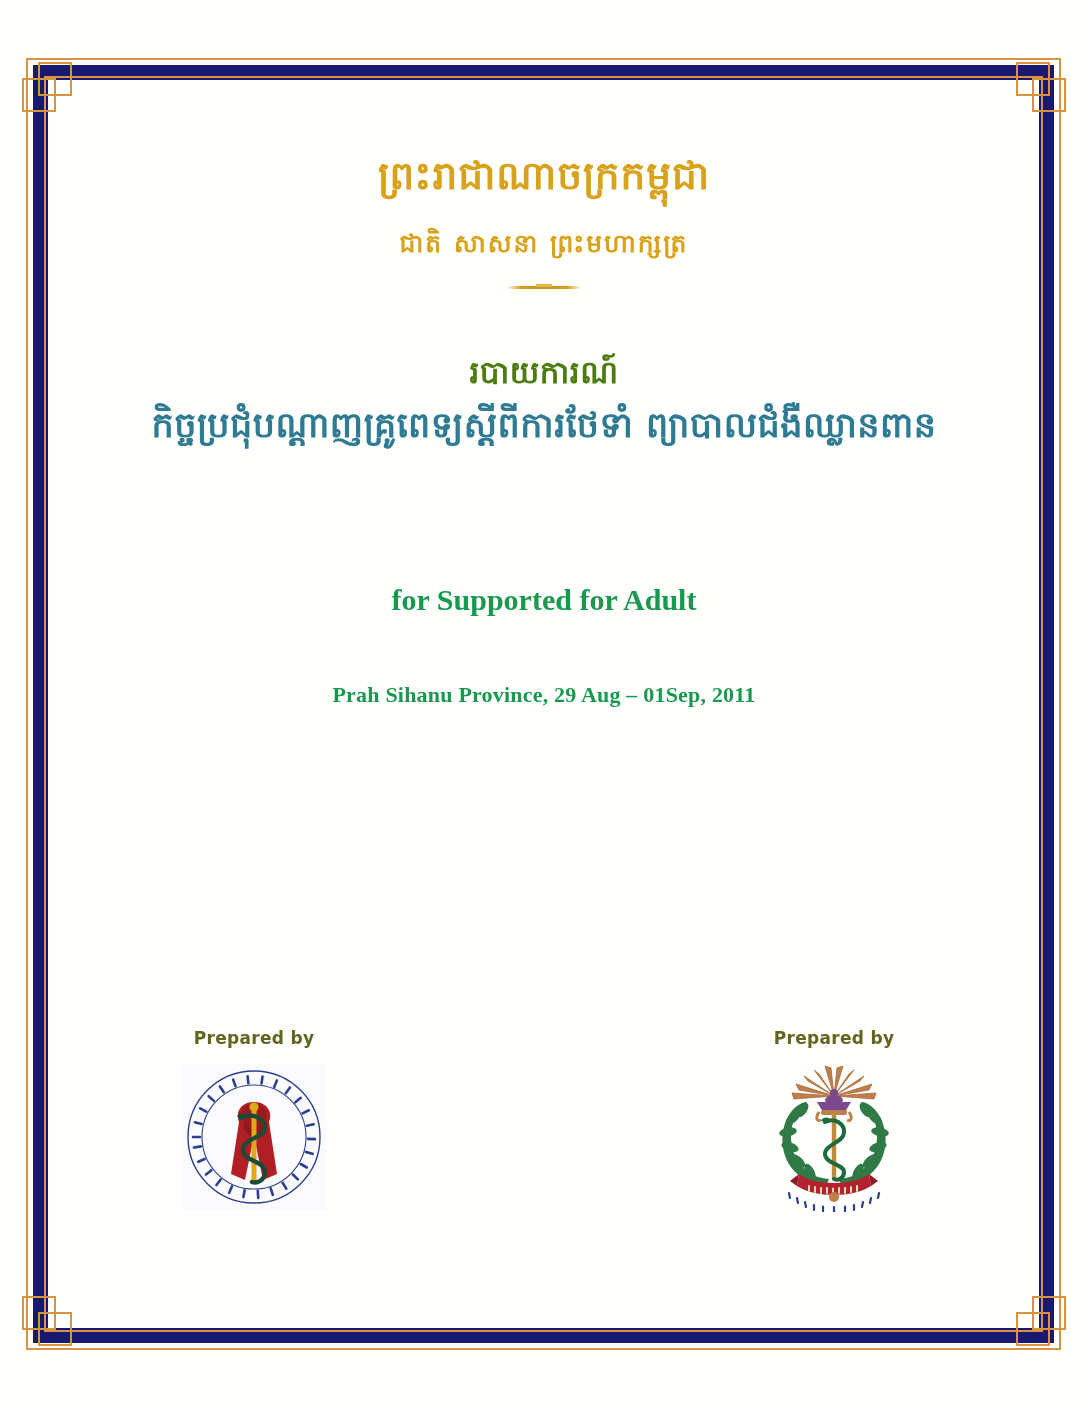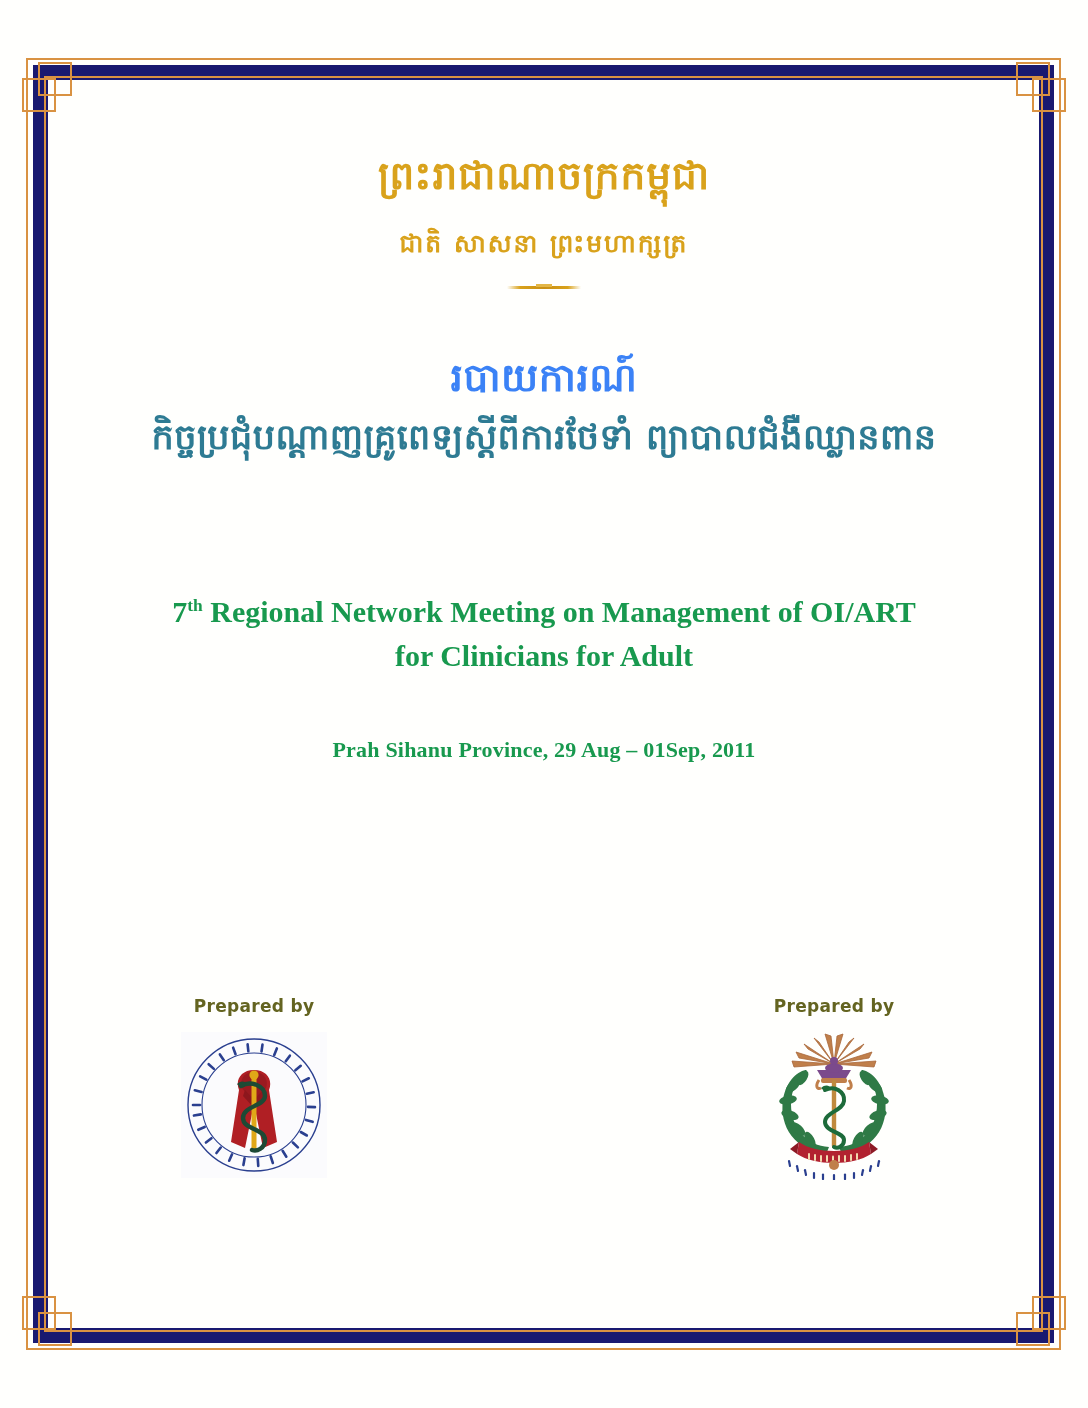--- a/index.html
+++ b/index.html
@@ -122,23 +122,23 @@
     top: -2px;
     width: 16px;
     height: 3px;
     margin-left: -8px;
     background: #e3b646;
   }
 
   .kh-doctype {
     margin-top: 64px;
     font-family: "DejaVu Sans", "Liberation Sans", sans-serif;
-    font-size: 39px;
-    font-weight: bold;
-    color: #3b82f6;
+    font-size: 31px;
+    font-weight: bold;
+    color: #4d7c0f;
     letter-spacing: 0.5px;
   }
   .kh-title {
     font-family: "DejaVu Sans", "Liberation Sans", sans-serif;
     font-size: 35px;
     font-weight: bold;
     color: #2e7b93;
     line-height: 1.55;
     letter-spacing: 0.5px;
   }
@@ -165,21 +165,21 @@
     font-size: 22px;
     font-weight: bold;
     color: #18994e;
     letter-spacing: 0.2px;
   }
 
   
   .logos {
     position: absolute;
     left: 0;
-    top: 900px;
+    top: 932px;
     width: 968px;
     height: 300px;
   }
   .logo-block {
     position: absolute;
     width: 300px;
     text-align: center;
   }
   .logo-left  { left: 44px; }
   .logo-right { left: 624px; }
@@ -220,22 +220,21 @@
 
     <div class="divider"></div>
 
     <div class="kh-doctype">របាយការណ៍</div>
 
     <div class="kh-title">
       <span class="tline">កិច្ចប្រជុំបណ្តាញគ្រូពេទ្យស្តីពីការថែទាំ ព្យាបាលជំងឺឈ្លានពាន</span>
     </div>
 
     <div class="en-title">
-      <span><span>7</span><sup>th</sup><span> Regional Network Meeting on Management of OI/ART</span></span>
-      <span class="tline2">for Clinicians for Adult</span>
+      <span class="tline2">for Supported for Adult</span>
     </div>
 
     <div class="en-date">Prah Sihanu Province, 29 Aug – 01Sep, 2011</div>
 
     <div class="logos">
 
       <div class="logo-block logo-left">
         <div class="logo-caption">Prepared by</div>
 
         <svg class="logo-art" width="150" height="150" viewBox="0 0 150 150" aria-hidden="true">

